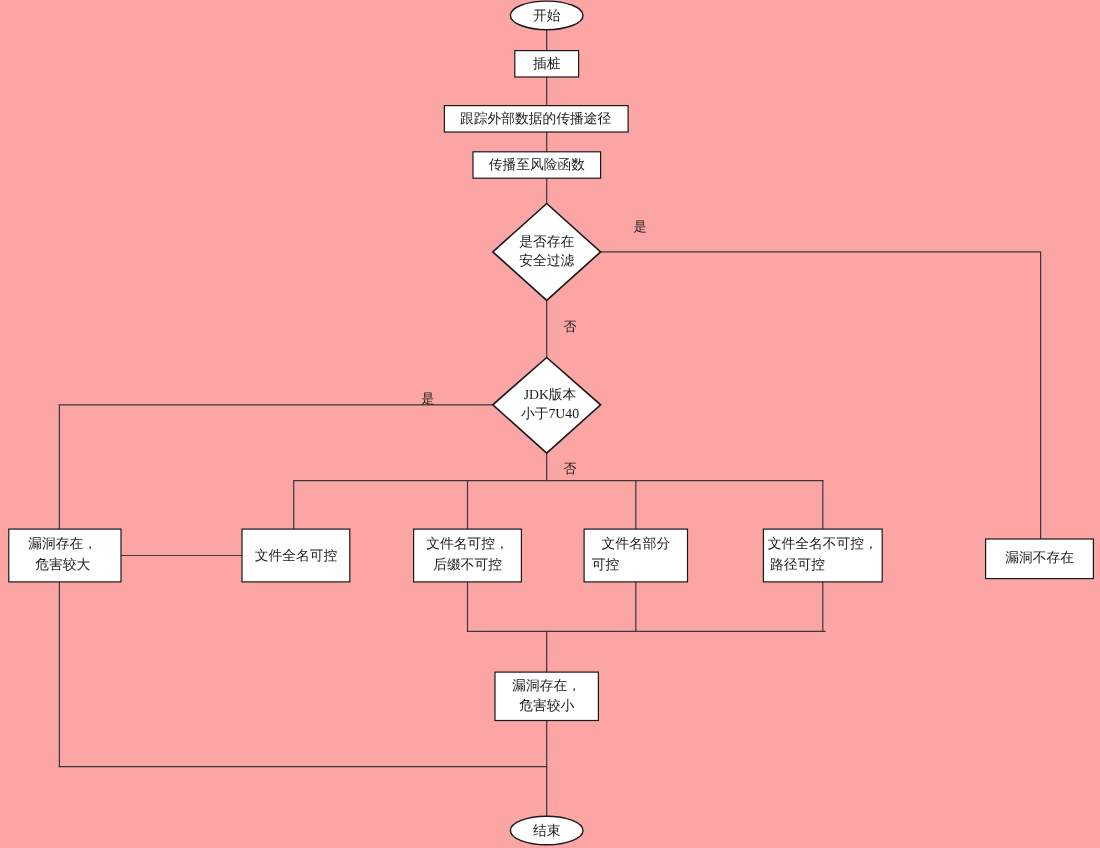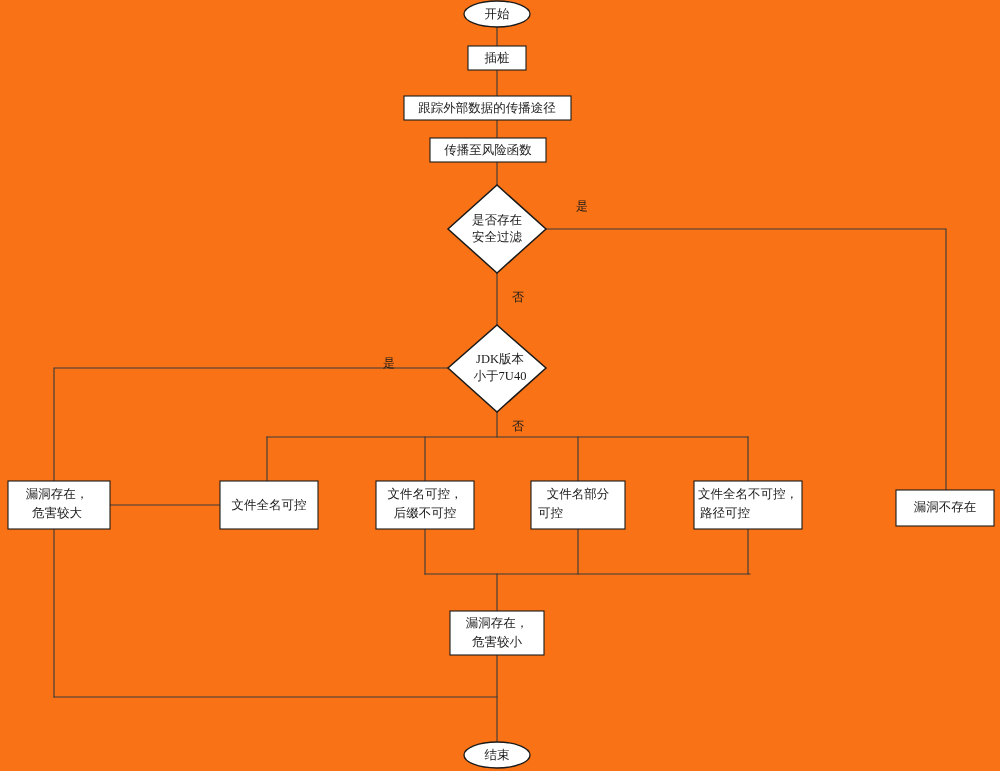--- a/index.html
+++ b/index.html
@@ -10,21 +10,21 @@
   body {
     width: 1000px;
     height: 771px;
     font-family: "Liberation Serif", "DejaVu Serif", serif;
     overflow: hidden;
   }
   #flowchart-root {
     position: relative;
     width: 1000px;
     height: 771px;
-    background: #f97316;
+    background: #fca5a5;
   }
   svg#flow-svg {
     position: absolute;
     top: 0;
     left: 0;
     width: 1000px;
     height: 771px;
   }
   .node-shape {
     fill: #ffffff;

